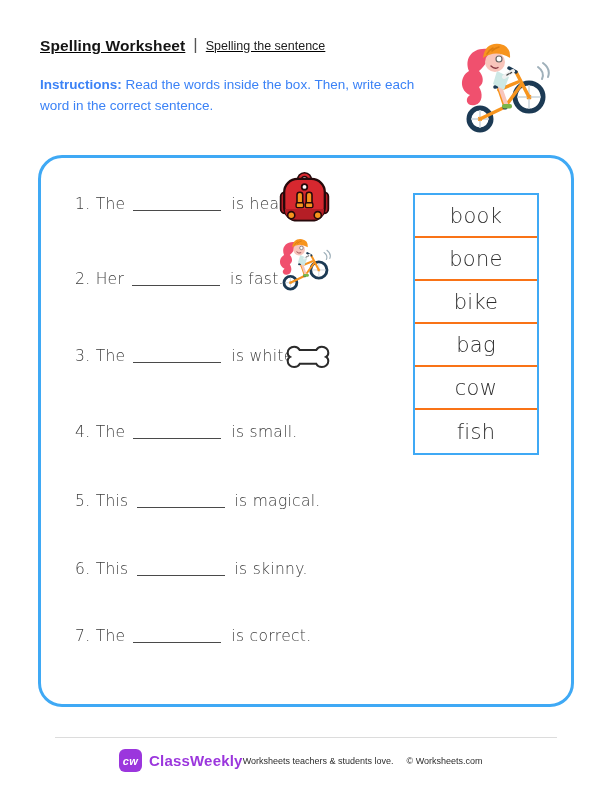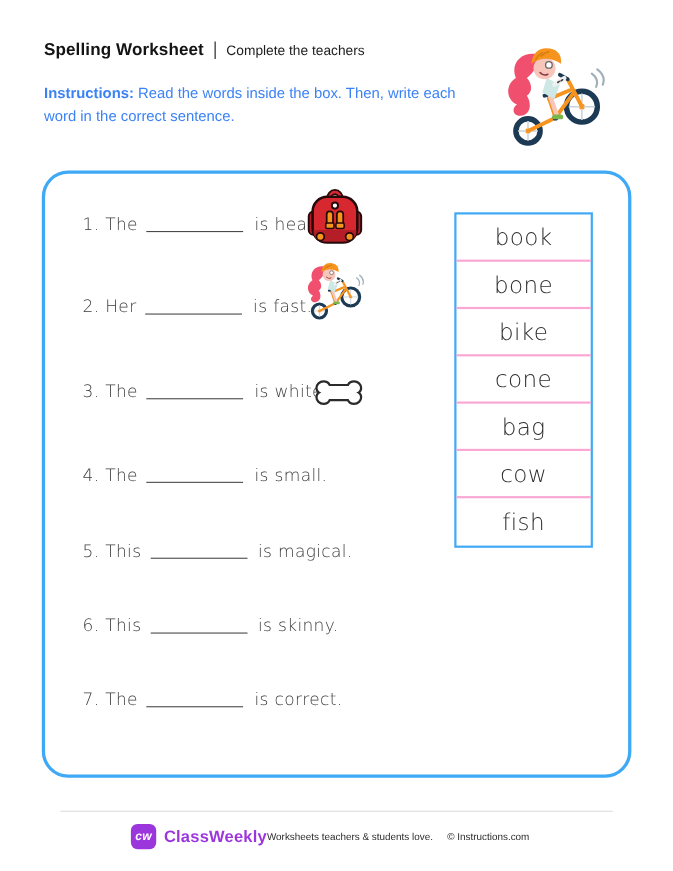--- a/index.html
+++ b/index.html
@@ -7,21 +7,21 @@
     width:612px; height:792px;
     background:#ffffff;
     position:relative;
     font-family:"Liberation Sans", sans-serif;
     overflow:hidden;
   }
 
   
   .title-row {
     position:absolute; left:40px; top:36px;
-    display:flex; align-items:center; gap:8px;
+    display:flex; align-items:center; gap:8px;text-decoration:underline;
   }
   .title-main { font-size:15.5px; font-weight:bold; color:#141414; letter-spacing:0.1px; }
   .title-sep  { font-size:17px; color:#555; font-weight:300; margin-top:-1px; }
   .title-sub  { font-size:12.5px; color:#1d1d1d; }
 
   .instructions {
     position:absolute; left:40px; top:75px; width:400px;
     font-size:13.5px; line-height:1.55; color:#3b82f6;
   }
   .instructions b { font-weight:bold; }
@@ -55,21 +55,21 @@
 
   
   .word-bank {
     position:absolute; left:413px; top:193px; width:122px;
     border:2px solid #3FA9F5;
     background:#fff;
     box-sizing:content-box;
   }
   .bank-cell {
     height:43px; box-sizing:border-box;
-    border-bottom:2px solid #f9a8d4;
+    border-bottom:2px solid #f97316;
     display:flex; align-items:center; justify-content:center;
     font-size:21px; color:#2e2e2e;
   }
   .bank-cell:last-child { border-bottom:none; }
 
   
   .footer-divider {
     position:absolute; left:55px; top:737px; width:502px; height:1px;
     background:#dcdcdc;
   }
@@ -153,21 +153,21 @@
 
     <symbol id="sym-bone" viewBox="0 0 52 30">
       <path d="M11,5 C7,5 4,8 4,11.5 C4,13.5 5,15.2 6.5,16 C5,16.8 4,18.5 4,20.5 C4,24 7,27 11,27 C13.8,27 16,25.6 17,23.5 L35,23.5 C36,25.6 38.2,27 41,27 C45,27 48,24 48,20.5 C48,18.5 47,16.8 45.5,16 C47,15.2 48,13.5 48,11.5 C48,8 45,5 41,5 C38.2,5 36,6.4 35,8.5 L17,8.5 C16,6.4 13.8,5 11,5 Z" fill="#ffffff" stroke="#2b2b2b" stroke-width="2.2"></path>
     </symbol>
   </defs>
 </svg>
 
 <div class="title-row">
   <span class="title-main">Spelling Worksheet</span>
   <span class="title-sep">|</span>
-  <span class="title-sub">Complete the teachers</span>
+  <span class="title-sub">Spelling the sentence</span>
 </div>
 
 <div class="instructions">
   <b>Instructions:</b><span> Read the words inside the box. Then, write each word in the correct sentence.</span>
 </div>
 
 <div class="hero-illustration">
   <svg width="100" height="102" viewBox="0 0 100 100">
       <use href="#sym-bike-girl"></use>
     </svg>
@@ -215,25 +215,24 @@
 </div>
 
 <div class="sentence hand" style="top:627px">
   <span>7.</span>&nbsp;<span>The</span><span class="blank"></span><span>is correct.</span>
 </div>
 
 <div class="word-bank">
   <div class="bank-cell hand">book</div>
   <div class="bank-cell hand">bone</div>
   <div class="bank-cell hand">bike</div>
-  <div class="bank-cell hand">cone</div>
   <div class="bank-cell hand">bag</div>
   <div class="bank-cell hand">cow</div>
   <div class="bank-cell hand">fish</div>
 </div>
 
 <div class="footer-divider"></div>
 <div class="footer-row">
   <div class="cw-badge">cw</div>
   <span class="brand-name">ClassWeekly</span>
   <span class="tagline">Worksheets teachers &amp; students love.</span>
-  <span class="copyright">© Instructions.com</span>
+  <span class="copyright">© Worksheets.com</span>
 </div>
 
 </body></html>

